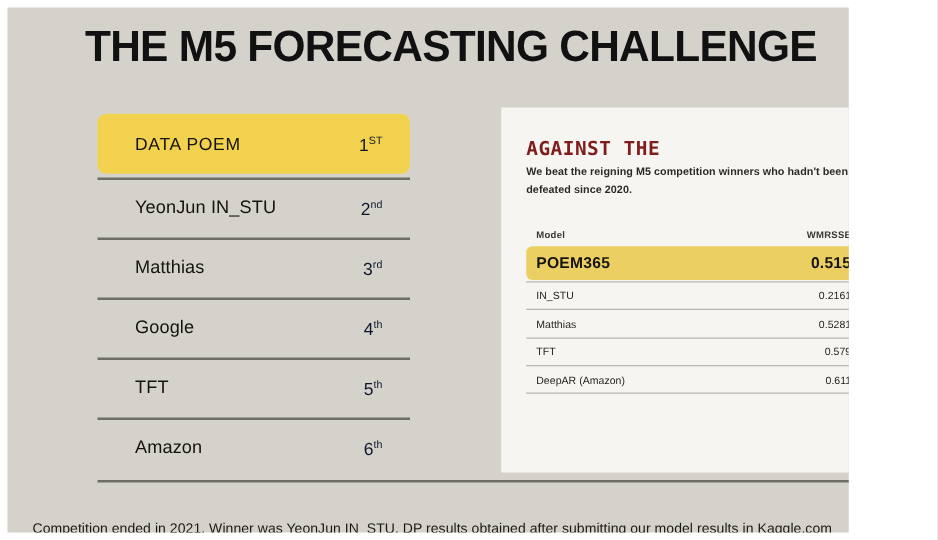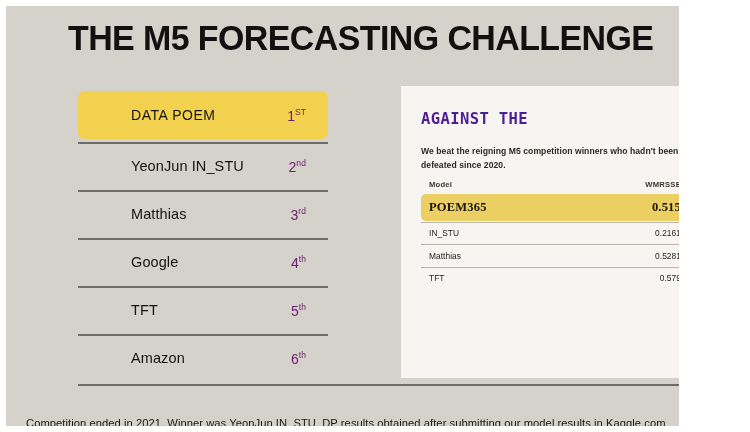--- a/index.html
+++ b/index.html
@@ -58,29 +58,28 @@
     position:absolute;
     left:0;right:0;top:0;
     height:2px;
     background:#6e6c67;
   }
   .rank-name{
     font-size:14.5px;
     color:#15130f;
     letter-spacing:0.1px;
     white-space:nowrap;
-    margin-left:23px;
   }
   .rank-row.first .rank-name{
     font-size:14px;
     letter-spacing:0.55px;
   }
   .rank-pos{
     font-size:14px;
-    color:#701a75;
+    color:#0f172a;
     white-space:nowrap;
   }
   .rank-pos sup{
     font-size:8.5px;
     vertical-align:super;
     letter-spacing:0.1px;
   }
 
   
   .card{
@@ -89,36 +88,35 @@
     width:310px;height:292px;
     background:#f6f5f2;
     box-sizing:border-box;
     padding:22px 20px 0 20px;
   }
   .card-head{
     font-family:"DejaVu Sans Mono","Liberation Mono",monospace;
     font-size:15.5px;
     font-weight:bold;
     line-height:1.5;
-    color:#4c1d95;
+    color:#7f1d1d;
     letter-spacing:0.4px;
   }
   .card-sub{
-    margin-top:14px;
     font-size:8.6px;
     line-height:1.55;
     color:#2d2a25;
     font-weight:bold;
     letter-spacing:0.05px;
     width:258px;
   }
 
   
   .tbl{
-    margin-top:8px;
+    margin-top:25px;
     width:268px;
   }
   .tbl-head{
     display:flex;
     justify-content:space-between;
     padding:0 8px 5px 8px;
     font-size:7.6px;
     font-weight:bold;
     color:#3a3630;
     letter-spacing:0.25px;
@@ -147,21 +145,21 @@
     content:"";
     position:absolute;
     left:0;right:0;bottom:0;
     height:1px;
     background:#b9b6b0;
   }
   .tbl-row.hl{
     background:#eccf62;
     border-radius:5px;
     height:27px;
-    font-family:Liberation Serif, serif;
+    font-family:Liberation Sans, sans-serif;
     font-size:12.5px;
     font-weight:bold;
     letter-spacing:0.2px;
     color:#16140f;
     margin-bottom:1px;
   }
 
   
   .footer-rule{
     position:absolute;
@@ -234,20 +232,24 @@
             <span>0.2161</span>
           </div>
           <div class="tbl-row line">
             <span>Matthias</span>
             <span>0.5281</span>
           </div>
           <div class="tbl-row line">
             <span>TFT</span>
             <span>0.579</span>
           </div>
+          <div class="tbl-row line last">
+            <span>DeepAR (Amazon)</span>
+            <span>0.611</span>
+          </div>
         </div>
     </div>
   </div>
 
   <div class="footer-rule"></div>
   <div class="footer-text">Competition ended in 2021. Winner was YeonJun IN_STU. DP results obtained after submitting our model results in Kaggle.com</div>
 
 </div>
 
 </body></html>

